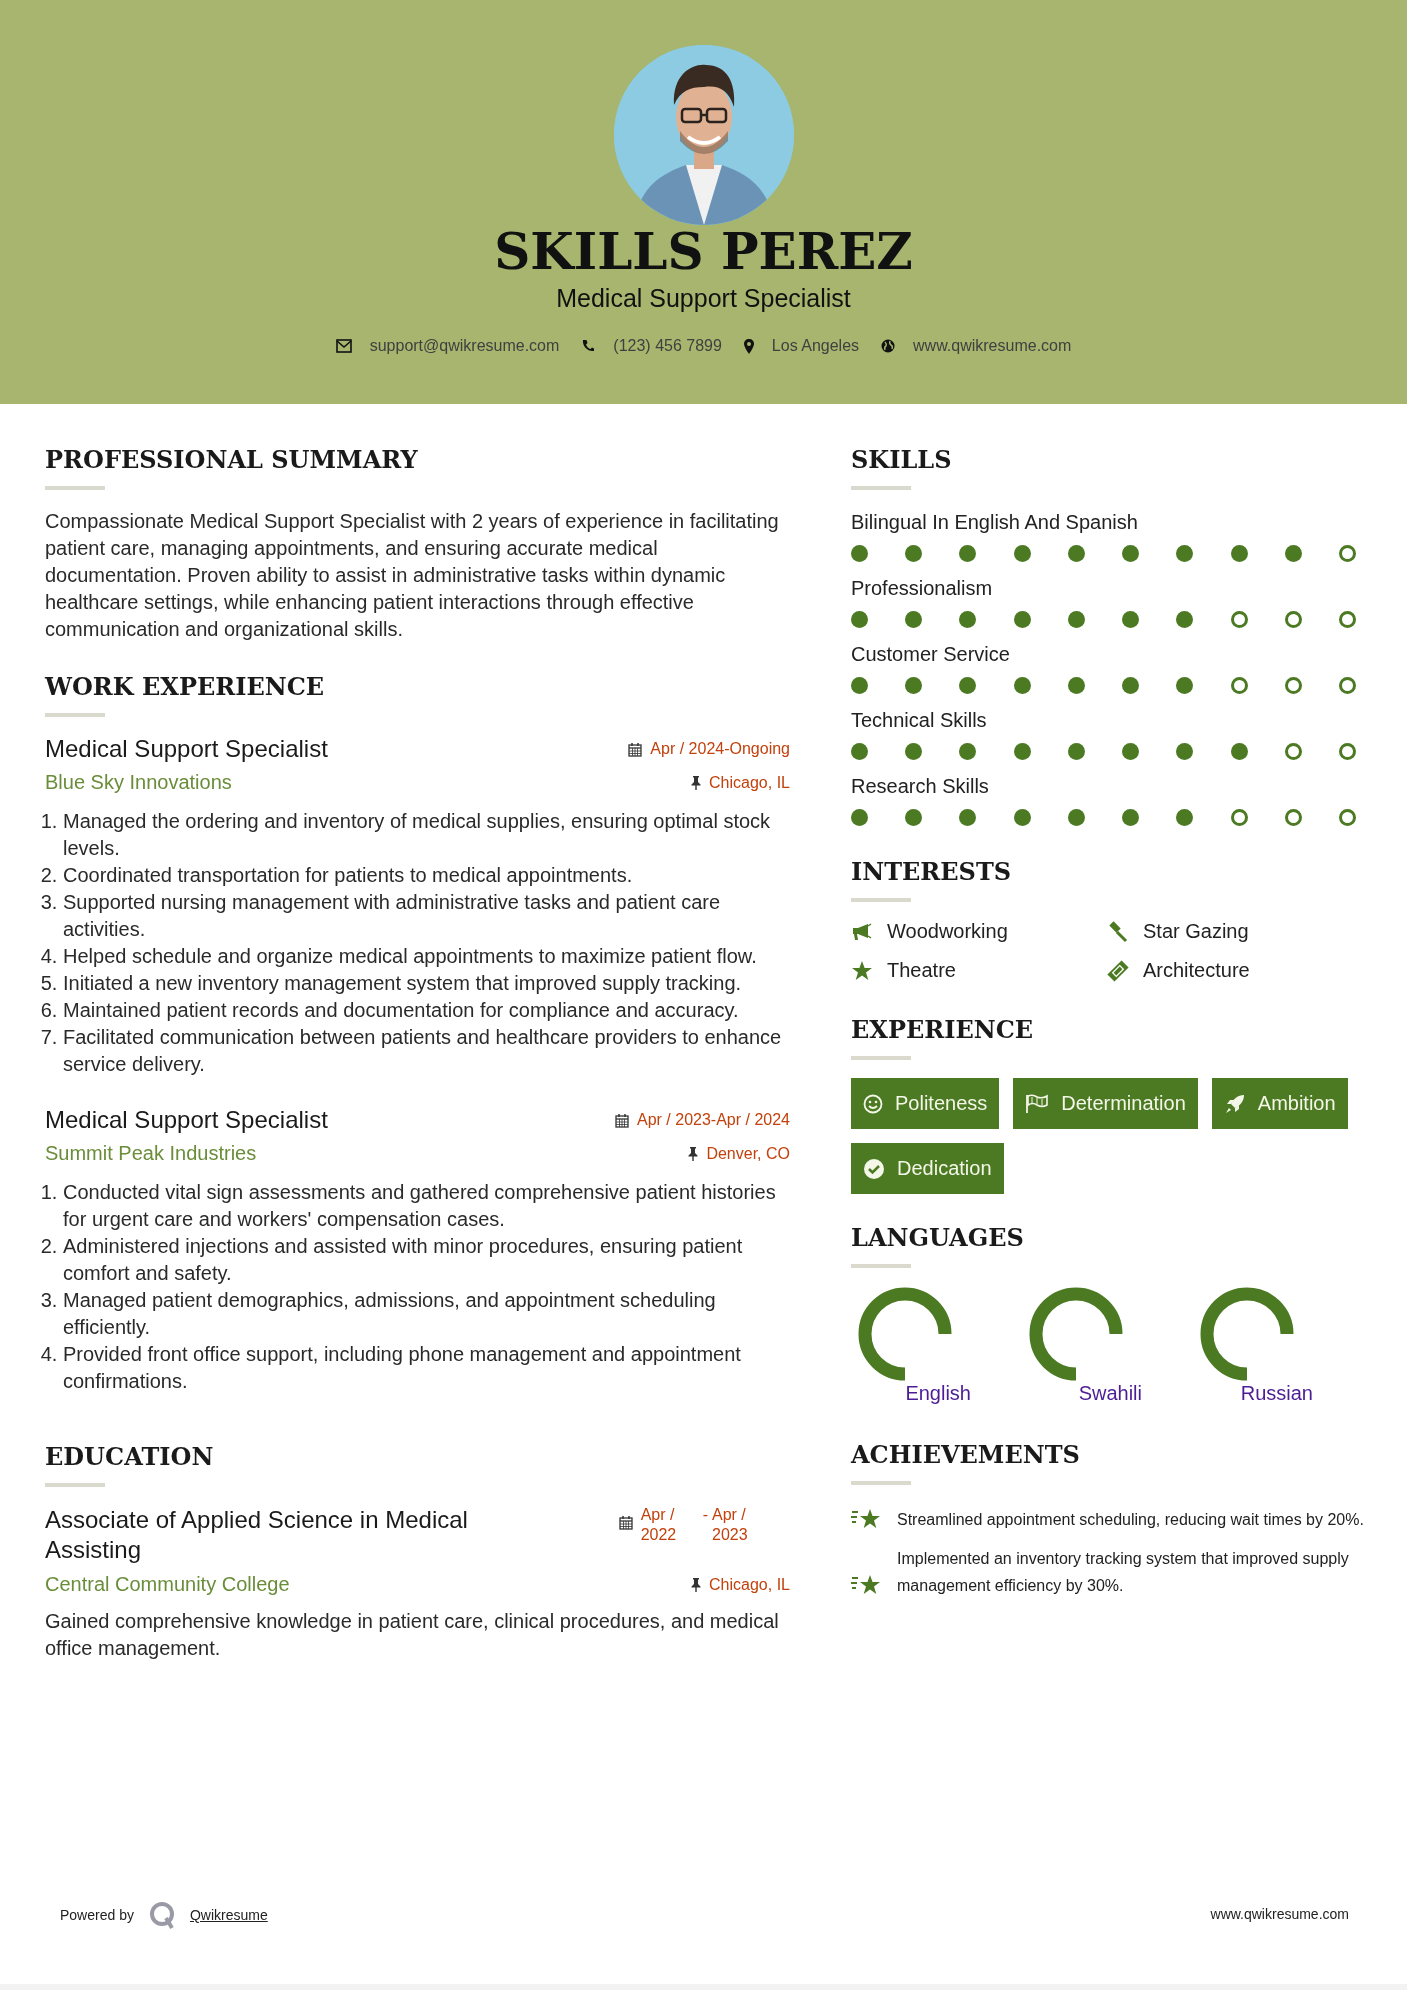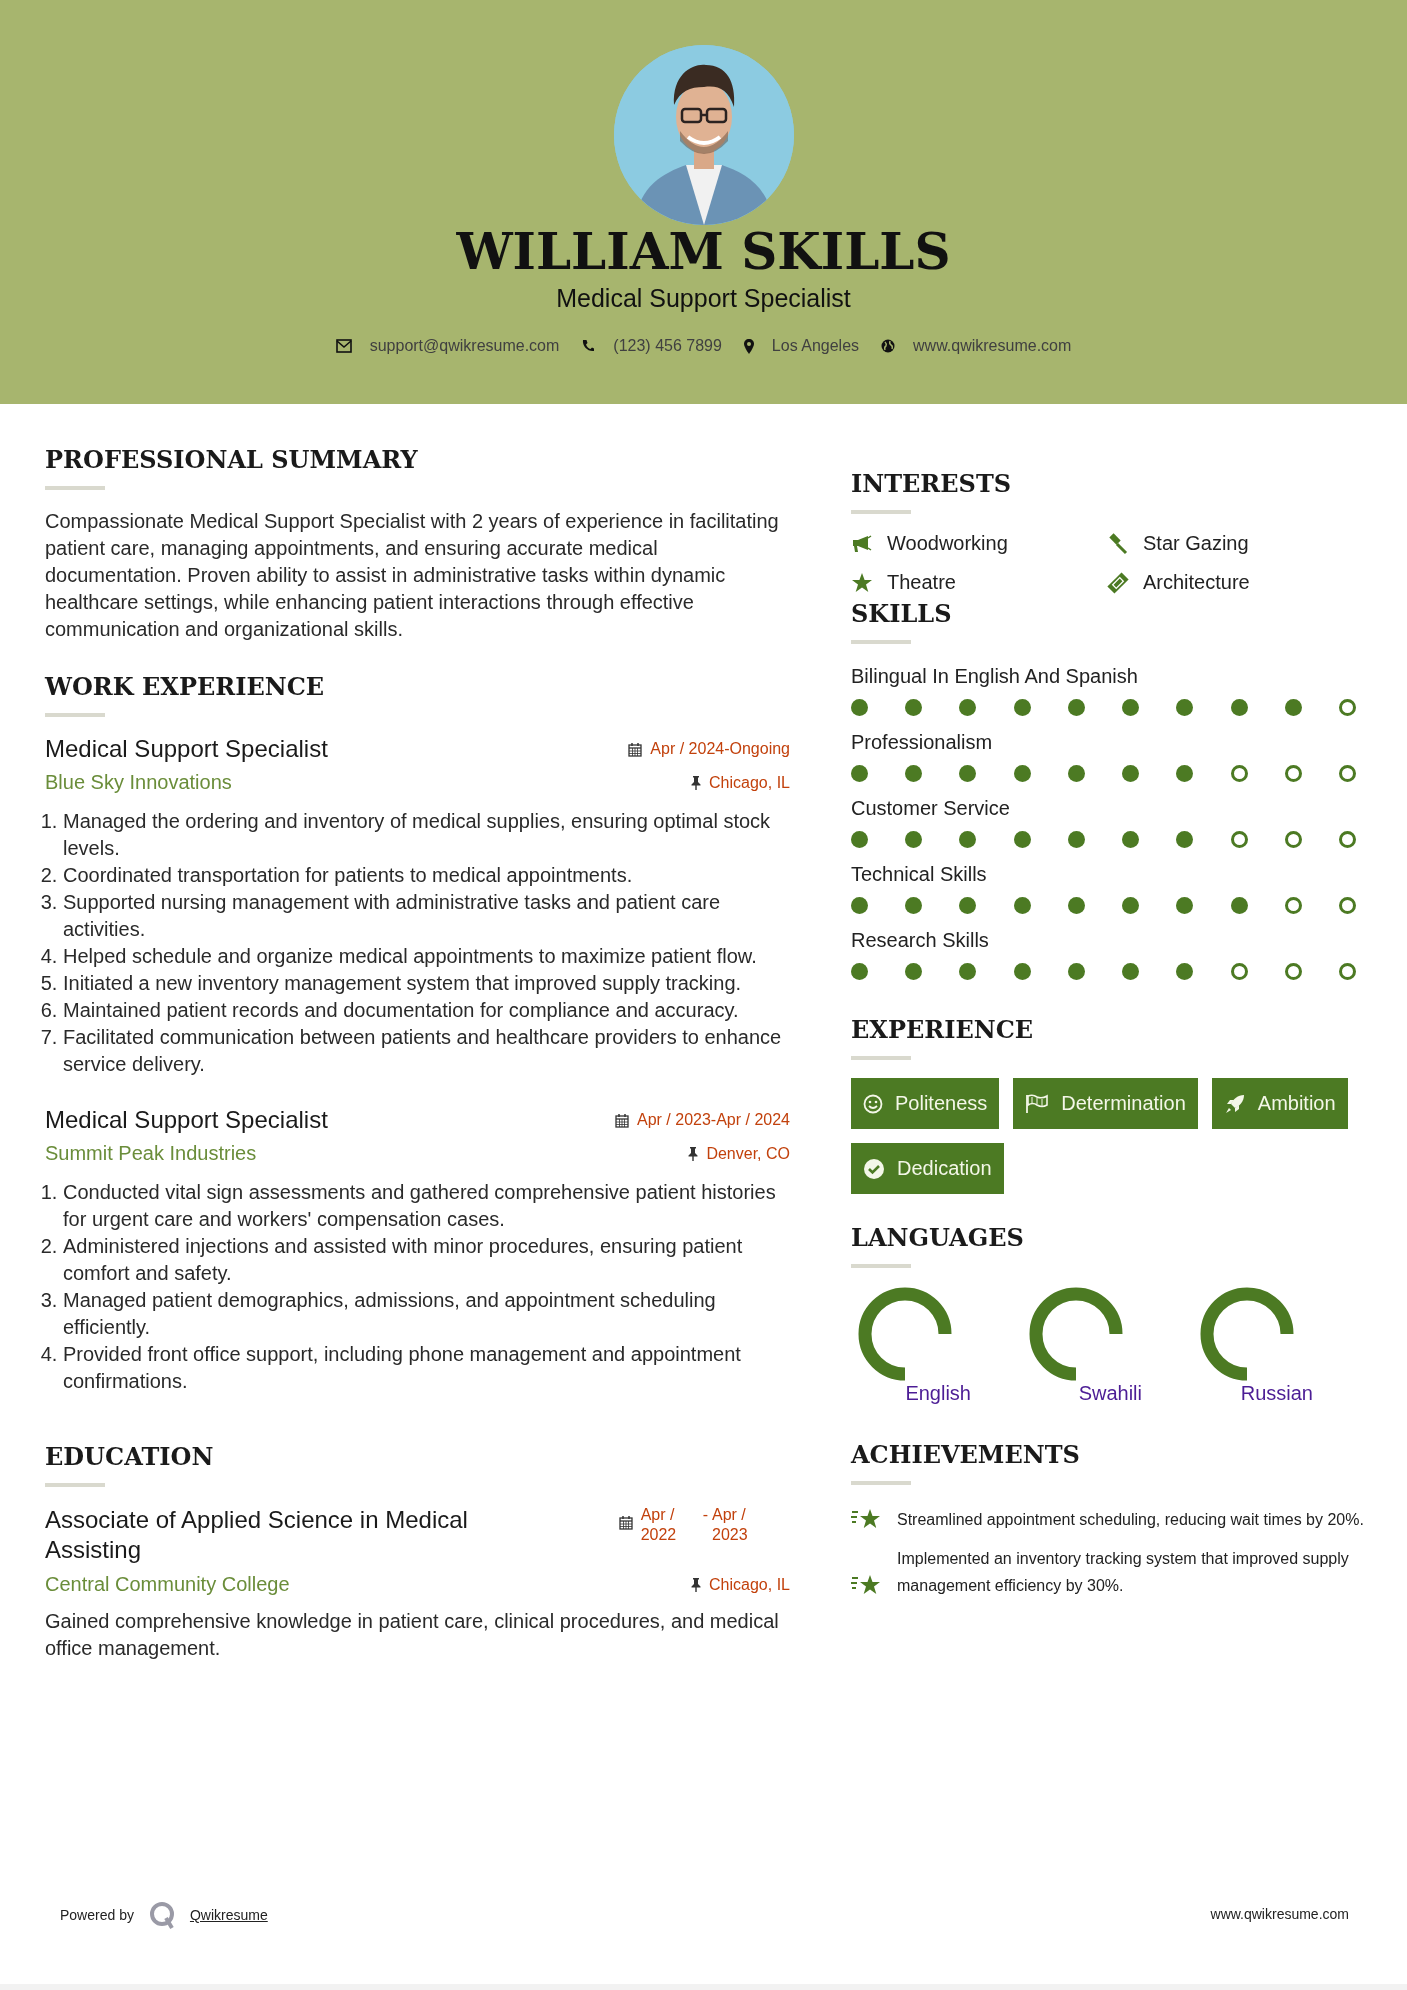--- a/index.html
+++ b/index.html
@@ -71,21 +71,21 @@
       <rect x="80" y="100" width="20" height="24" fill="#d9a888"></rect>
       <ellipse cx="90" cy="72" rx="28" ry="36" fill="#e0b293"></ellipse>
       <path d="M60 60 C58 28 80 18 92 20 C112 20 122 36 120 62 C114 44 104 40 90 42 C76 42 66 46 60 60 Z" fill="#3a2b22"></path>
       <rect x="68" y="64" width="19" height="13" rx="3" fill="none" stroke="#2b2220" stroke-width="2.5"></rect>
       <rect x="93" y="64" width="19" height="13" rx="3" fill="none" stroke="#2b2220" stroke-width="2.5"></rect>
       <line x1="87" y1="70" x2="93" y2="70" stroke="#2b2220" stroke-width="2.5"></line>
       <path d="M74 92 Q90 104 106 92" stroke="#fff" stroke-width="4" fill="none"></path>
       <path d="M66 86 Q90 118 114 86 L114 96 Q90 122 66 96 Z" fill="#5b4436" opacity="0.45"></path>
     </svg>
   </div>
-  <div class="name">WILLIAM SKILLS</div>
+  <div class="name">SKILLS PEREZ</div>
   <div class="title">Medical Support Specialist</div>
   <div class="contacts">
     <div class="contact">
       <svg width="16" height="14" viewBox="0 0 16 14">
           <rect x="1" y="1" width="14" height="12" fill="none" stroke="#111" stroke-width="1.6"></rect>
           <path d="M1 2 L8 8 L15 2" fill="none" stroke="#111" stroke-width="1.6"></path>
         </svg>
       <span>support@qwikresume.com</span>
     </div>
     <div class="contact">
@@ -215,20 +215,102 @@
           </svg>
         <span>Chicago, IL</span>
       </div>
     </div>
     <p class="para" style="margin-top:12px;">Gained comprehensive knowledge in patient care, clinical procedures, and medical office management.</p>
   </section>
 </div>
 
 <div class="right">
 
+  <section>
+    <div class="sec-title">SKILLS</div>
+    <div class="sec-rule"></div>
+    <div id="skills-list">
+      <div class="skill">
+        <div class="skill-name">Bilingual In English And Spanish</div>
+        <div class="dots">
+            <span class="dot on"></span>
+            <span class="dot on"></span>
+            <span class="dot on"></span>
+            <span class="dot on"></span>
+            <span class="dot on"></span>
+            <span class="dot on"></span>
+            <span class="dot on"></span>
+            <span class="dot on"></span>
+            <span class="dot on"></span>
+            <span class="dot off"></span>
+          </div>
+      </div>
+      <div class="skill">
+        <div class="skill-name">Professionalism</div>
+        <div class="dots">
+            <span class="dot on"></span>
+            <span class="dot on"></span>
+            <span class="dot on"></span>
+            <span class="dot on"></span>
+            <span class="dot on"></span>
+            <span class="dot on"></span>
+            <span class="dot on"></span>
+            <span class="dot off"></span>
+            <span class="dot off"></span>
+            <span class="dot off"></span>
+          </div>
+      </div>
+      <div class="skill">
+        <div class="skill-name">Customer Service</div>
+        <div class="dots">
+            <span class="dot on"></span>
+            <span class="dot on"></span>
+            <span class="dot on"></span>
+            <span class="dot on"></span>
+            <span class="dot on"></span>
+            <span class="dot on"></span>
+            <span class="dot on"></span>
+            <span class="dot off"></span>
+            <span class="dot off"></span>
+            <span class="dot off"></span>
+          </div>
+      </div>
+      <div class="skill">
+        <div class="skill-name">Technical Skills</div>
+        <div class="dots">
+            <span class="dot on"></span>
+            <span class="dot on"></span>
+            <span class="dot on"></span>
+            <span class="dot on"></span>
+            <span class="dot on"></span>
+            <span class="dot on"></span>
+            <span class="dot on"></span>
+            <span class="dot on"></span>
+            <span class="dot off"></span>
+            <span class="dot off"></span>
+          </div>
+      </div>
+      <div class="skill">
+        <div class="skill-name">Research Skills</div>
+        <div class="dots">
+            <span class="dot on"></span>
+            <span class="dot on"></span>
+            <span class="dot on"></span>
+            <span class="dot on"></span>
+            <span class="dot on"></span>
+            <span class="dot on"></span>
+            <span class="dot on"></span>
+            <span class="dot off"></span>
+            <span class="dot off"></span>
+            <span class="dot off"></span>
+          </div>
+      </div>
+    </div>
+  </section>
+
   <section style="margin-top:24px;">
     <div class="sec-title">INTERESTS</div>
     <div class="sec-rule"></div>
     <div class="interests">
       <div class="interest">
         <svg width="22" height="18" viewBox="0 0 22 18">
             <path d="M2 5 H7 L17 1 V15 L7 11 H6 L7 17 H4 L3 11 H2 Z" fill="#4c7a23"></path>
             <path d="M17 3 L20 1 M17 13 L20 15" stroke="#4c7a23" stroke-width="1.5"></path>
           </svg>
         <span>Woodworking</span>
@@ -247,102 +329,20 @@
         <span>Theatre</span>
       </div>
       <div class="interest">
         <svg width="22" height="22" viewBox="0 0 22 22">
             <g transform="rotate(-45 11 11)">
               <rect x="1" y="6" width="20" height="10" fill="#4c7a23"></rect>
               <rect x="6" y="8.5" width="10" height="5" fill="none" stroke="#fff" stroke-width="1.3"></rect>
             </g>
           </svg>
         <span>Architecture</span>
-      </div>
-    </div>
-  </section>
-
-  <section>
-    <div class="sec-title">SKILLS</div>
-    <div class="sec-rule"></div>
-    <div id="skills-list">
-      <div class="skill">
-        <div class="skill-name">Bilingual In English And Spanish</div>
-        <div class="dots">
-            <span class="dot on"></span>
-            <span class="dot on"></span>
-            <span class="dot on"></span>
-            <span class="dot on"></span>
-            <span class="dot on"></span>
-            <span class="dot on"></span>
-            <span class="dot on"></span>
-            <span class="dot on"></span>
-            <span class="dot on"></span>
-            <span class="dot off"></span>
-          </div>
-      </div>
-      <div class="skill">
-        <div class="skill-name">Professionalism</div>
-        <div class="dots">
-            <span class="dot on"></span>
-            <span class="dot on"></span>
-            <span class="dot on"></span>
-            <span class="dot on"></span>
-            <span class="dot on"></span>
-            <span class="dot on"></span>
-            <span class="dot on"></span>
-            <span class="dot off"></span>
-            <span class="dot off"></span>
-            <span class="dot off"></span>
-          </div>
-      </div>
-      <div class="skill">
-        <div class="skill-name">Customer Service</div>
-        <div class="dots">
-            <span class="dot on"></span>
-            <span class="dot on"></span>
-            <span class="dot on"></span>
-            <span class="dot on"></span>
-            <span class="dot on"></span>
-            <span class="dot on"></span>
-            <span class="dot on"></span>
-            <span class="dot off"></span>
-            <span class="dot off"></span>
-            <span class="dot off"></span>
-          </div>
-      </div>
-      <div class="skill">
-        <div class="skill-name">Technical Skills</div>
-        <div class="dots">
-            <span class="dot on"></span>
-            <span class="dot on"></span>
-            <span class="dot on"></span>
-            <span class="dot on"></span>
-            <span class="dot on"></span>
-            <span class="dot on"></span>
-            <span class="dot on"></span>
-            <span class="dot on"></span>
-            <span class="dot off"></span>
-            <span class="dot off"></span>
-          </div>
-      </div>
-      <div class="skill">
-        <div class="skill-name">Research Skills</div>
-        <div class="dots">
-            <span class="dot on"></span>
-            <span class="dot on"></span>
-            <span class="dot on"></span>
-            <span class="dot on"></span>
-            <span class="dot on"></span>
-            <span class="dot on"></span>
-            <span class="dot on"></span>
-            <span class="dot off"></span>
-            <span class="dot off"></span>
-            <span class="dot off"></span>
-          </div>
       </div>
     </div>
   </section>
 
   <section style="margin-top:28px;">
     <div class="sec-title">EXPERIENCE</div>
     <div class="sec-rule"></div>
     <div class="badges">
       <div class="badge">
         <svg width="20" height="20" viewBox="0 0 20 20">

